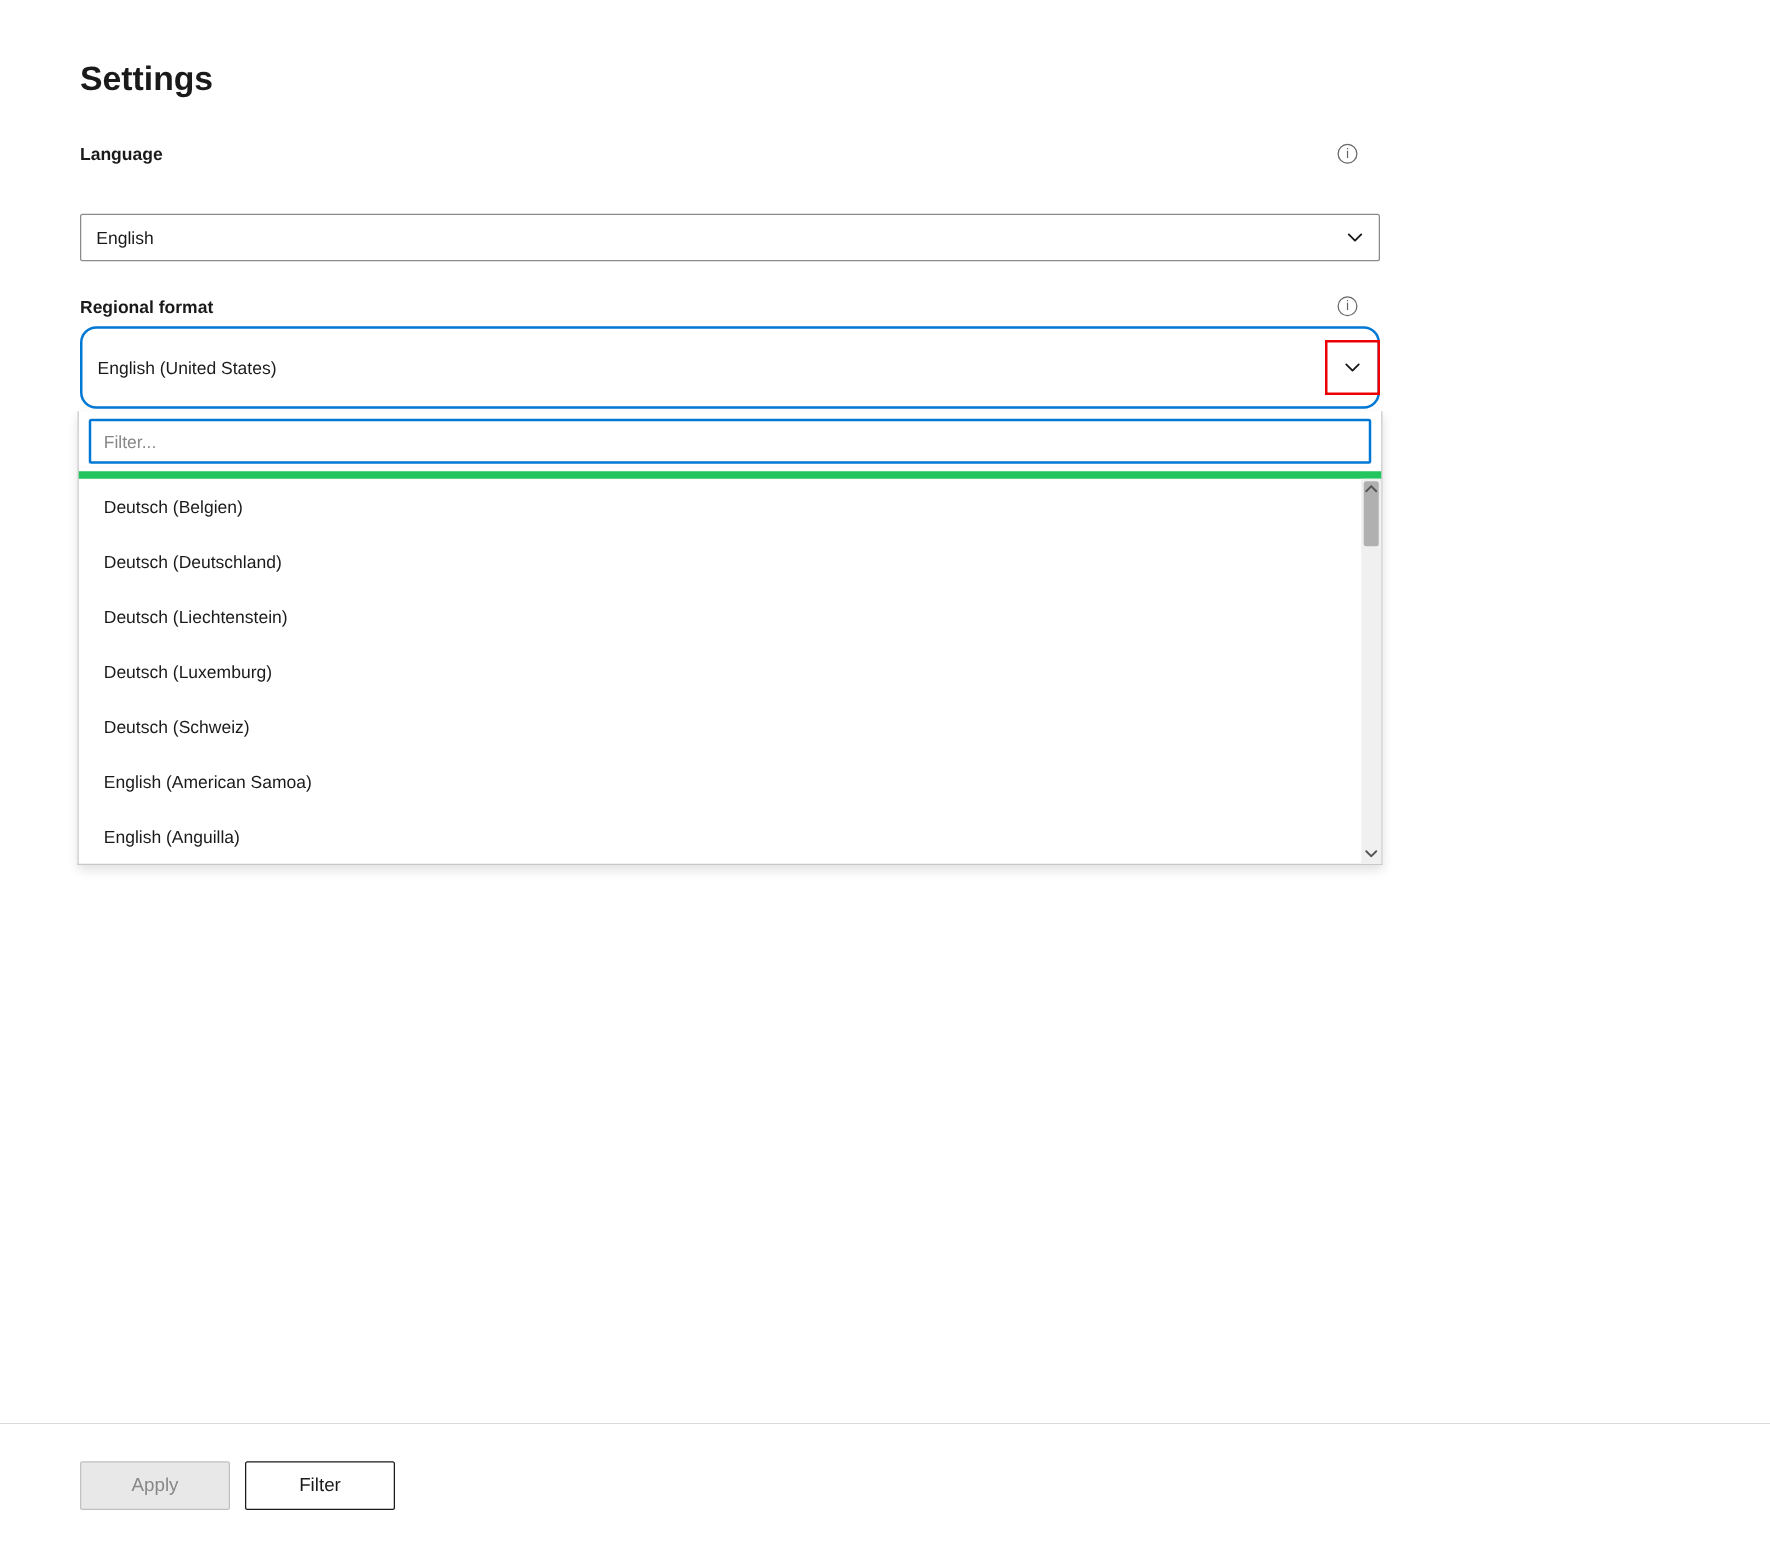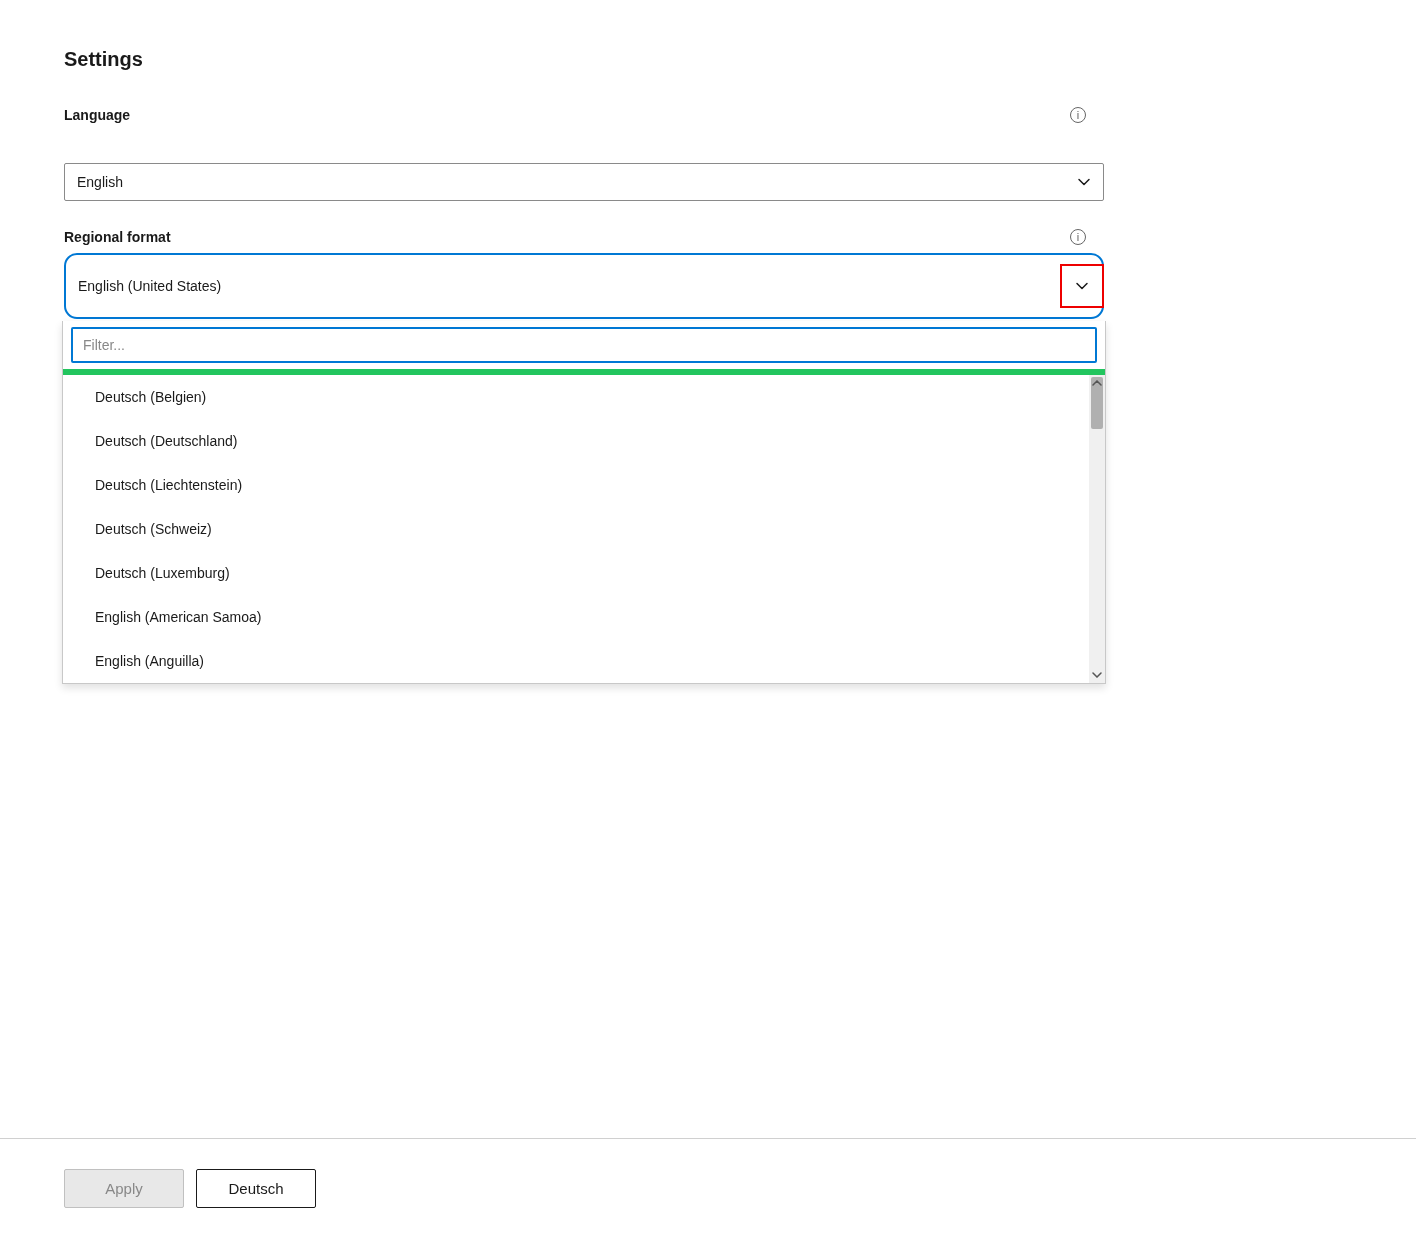--- a/index.html
+++ b/index.html
@@ -16,21 +16,21 @@
       width: 1416px;
       min-height: 1238px;
     }
 
     .page-container {
       padding: 48px 64px;
       max-width: 1150px;
     }
 
     .page-title {
-      font-size: 20px;
+      font-size: 27px;
       font-weight: 600;
       margin-bottom: 36px;
       color: #1a1a1a;
     }
 
     .field-group {
       margin-bottom: 28px;
     }
 
     .field-label {
@@ -164,21 +164,21 @@
     .filter-input::placeholder {
       color: #888;
     }
 
     .dropdown-list {
       max-height: 480px;
       overflow-y: scroll;
     }
 
     .dropdown-item {
-      padding: 14px 32px;
+      padding: 14px 20px;
       font-size: 14px;
       color: #1a1a1a;
       cursor: pointer;
     }
 
     .footer-bar {
       position: fixed;
       bottom: 0;
       left: 0;
       right: 0;
@@ -265,22 +265,22 @@
 
         <div class="filter-input-wrapper">
           <input type="text" class="filter-input" placeholder="Filter..." style="">
         </div>
 
         <div style="position:relative;">
           <div class="dropdown-list" style="padding-right:16px;">
             <div class="dropdown-item">Deutsch (Belgien)</div>
             <div class="dropdown-item">Deutsch (Deutschland)</div>
             <div class="dropdown-item">Deutsch (Liechtenstein)</div>
+            <div class="dropdown-item">Deutsch (Luxemburg)</div>
             <div class="dropdown-item">Deutsch (Schweiz)</div>
-            <div class="dropdown-item">Deutsch (Luxemburg)</div>
             <div class="dropdown-item">English (American Samoa)</div>
             <div class="dropdown-item">English (Anguilla)</div>
           </div>
 
           <div style="position:absolute;right:0;top:0;bottom:0;width:16px;background:#f0f0f0;">
             <div style="position:absolute;right:2px;top:2px;width:12px;height:52px;background:#b0b0b0;border-radius:2px;"></div>
 
             <div style="position:absolute;top:0;left:0;right:0;height:16px;display:flex;align-items:center;justify-content:center;">
               <svg width="10" height="6" viewBox="0 0 10 6" fill="none">
                 <path d="M1 5L5 1L9 5" stroke="#555" stroke-width="1.5" stroke-linecap="round"></path>
@@ -294,14 +294,14 @@
             </div>
           </div>
         </div>
       </div>
     </div>
   </div>
 </div>
 
 <div class="footer-bar">
   <button class="btn-apply" disabled="">Apply</button>
-  <button class="btn-cancel">Deutsch</button>
+  <button class="btn-cancel">Filter</button>
 </div>
 
 </body></html>

